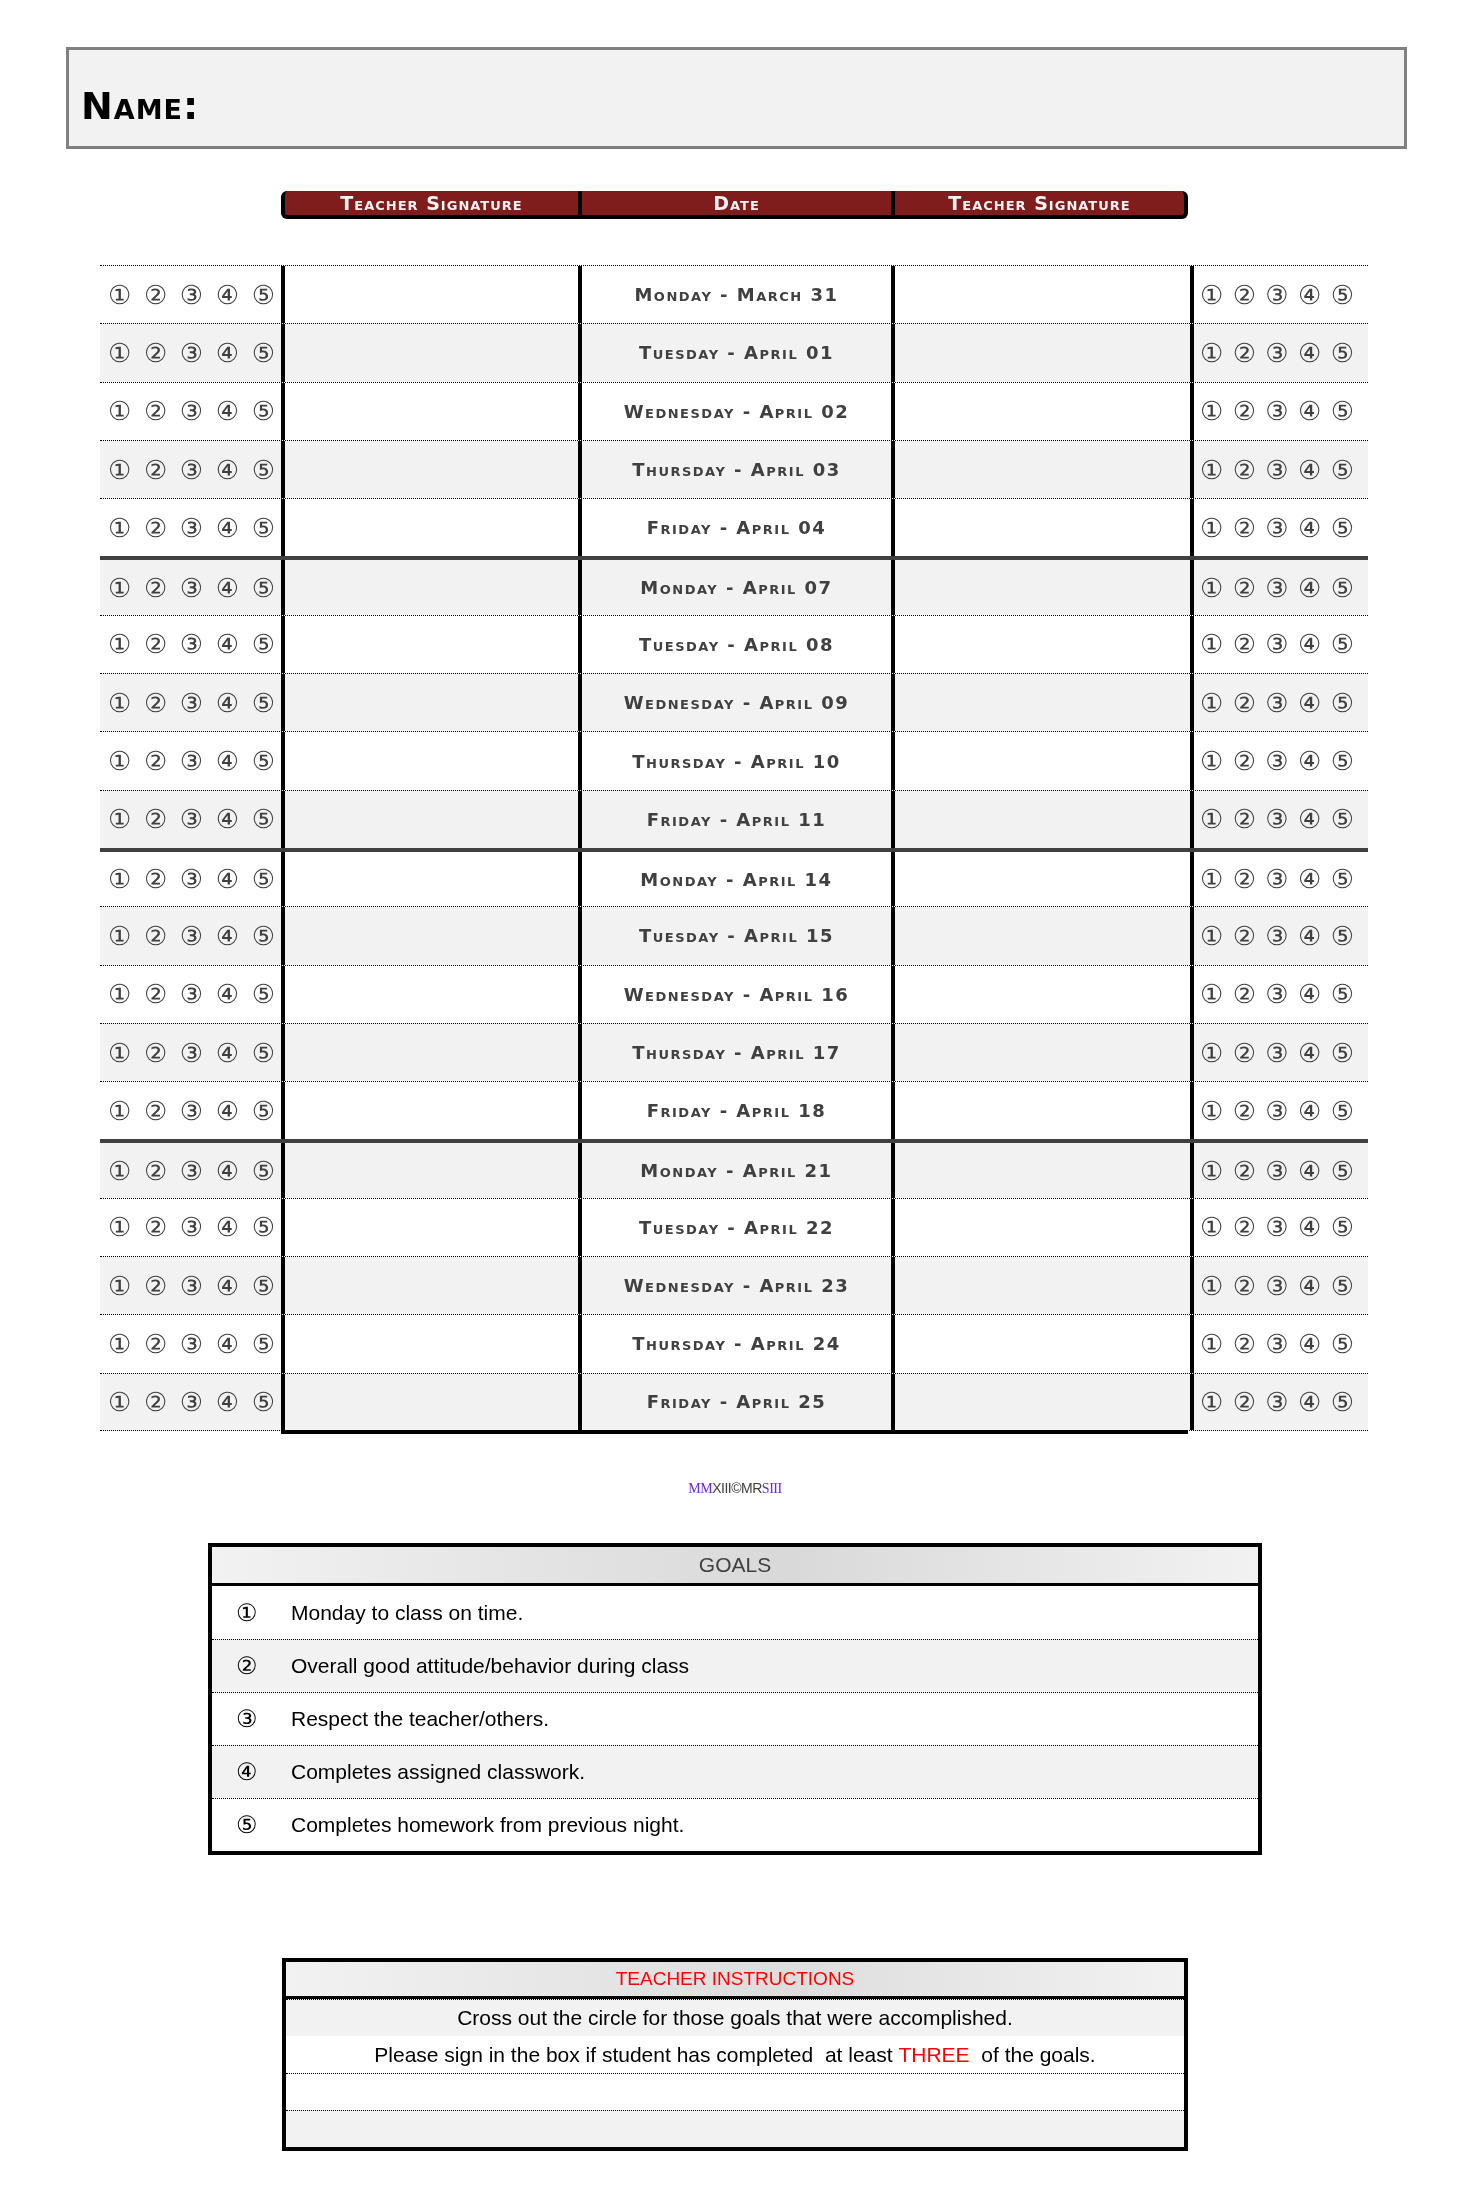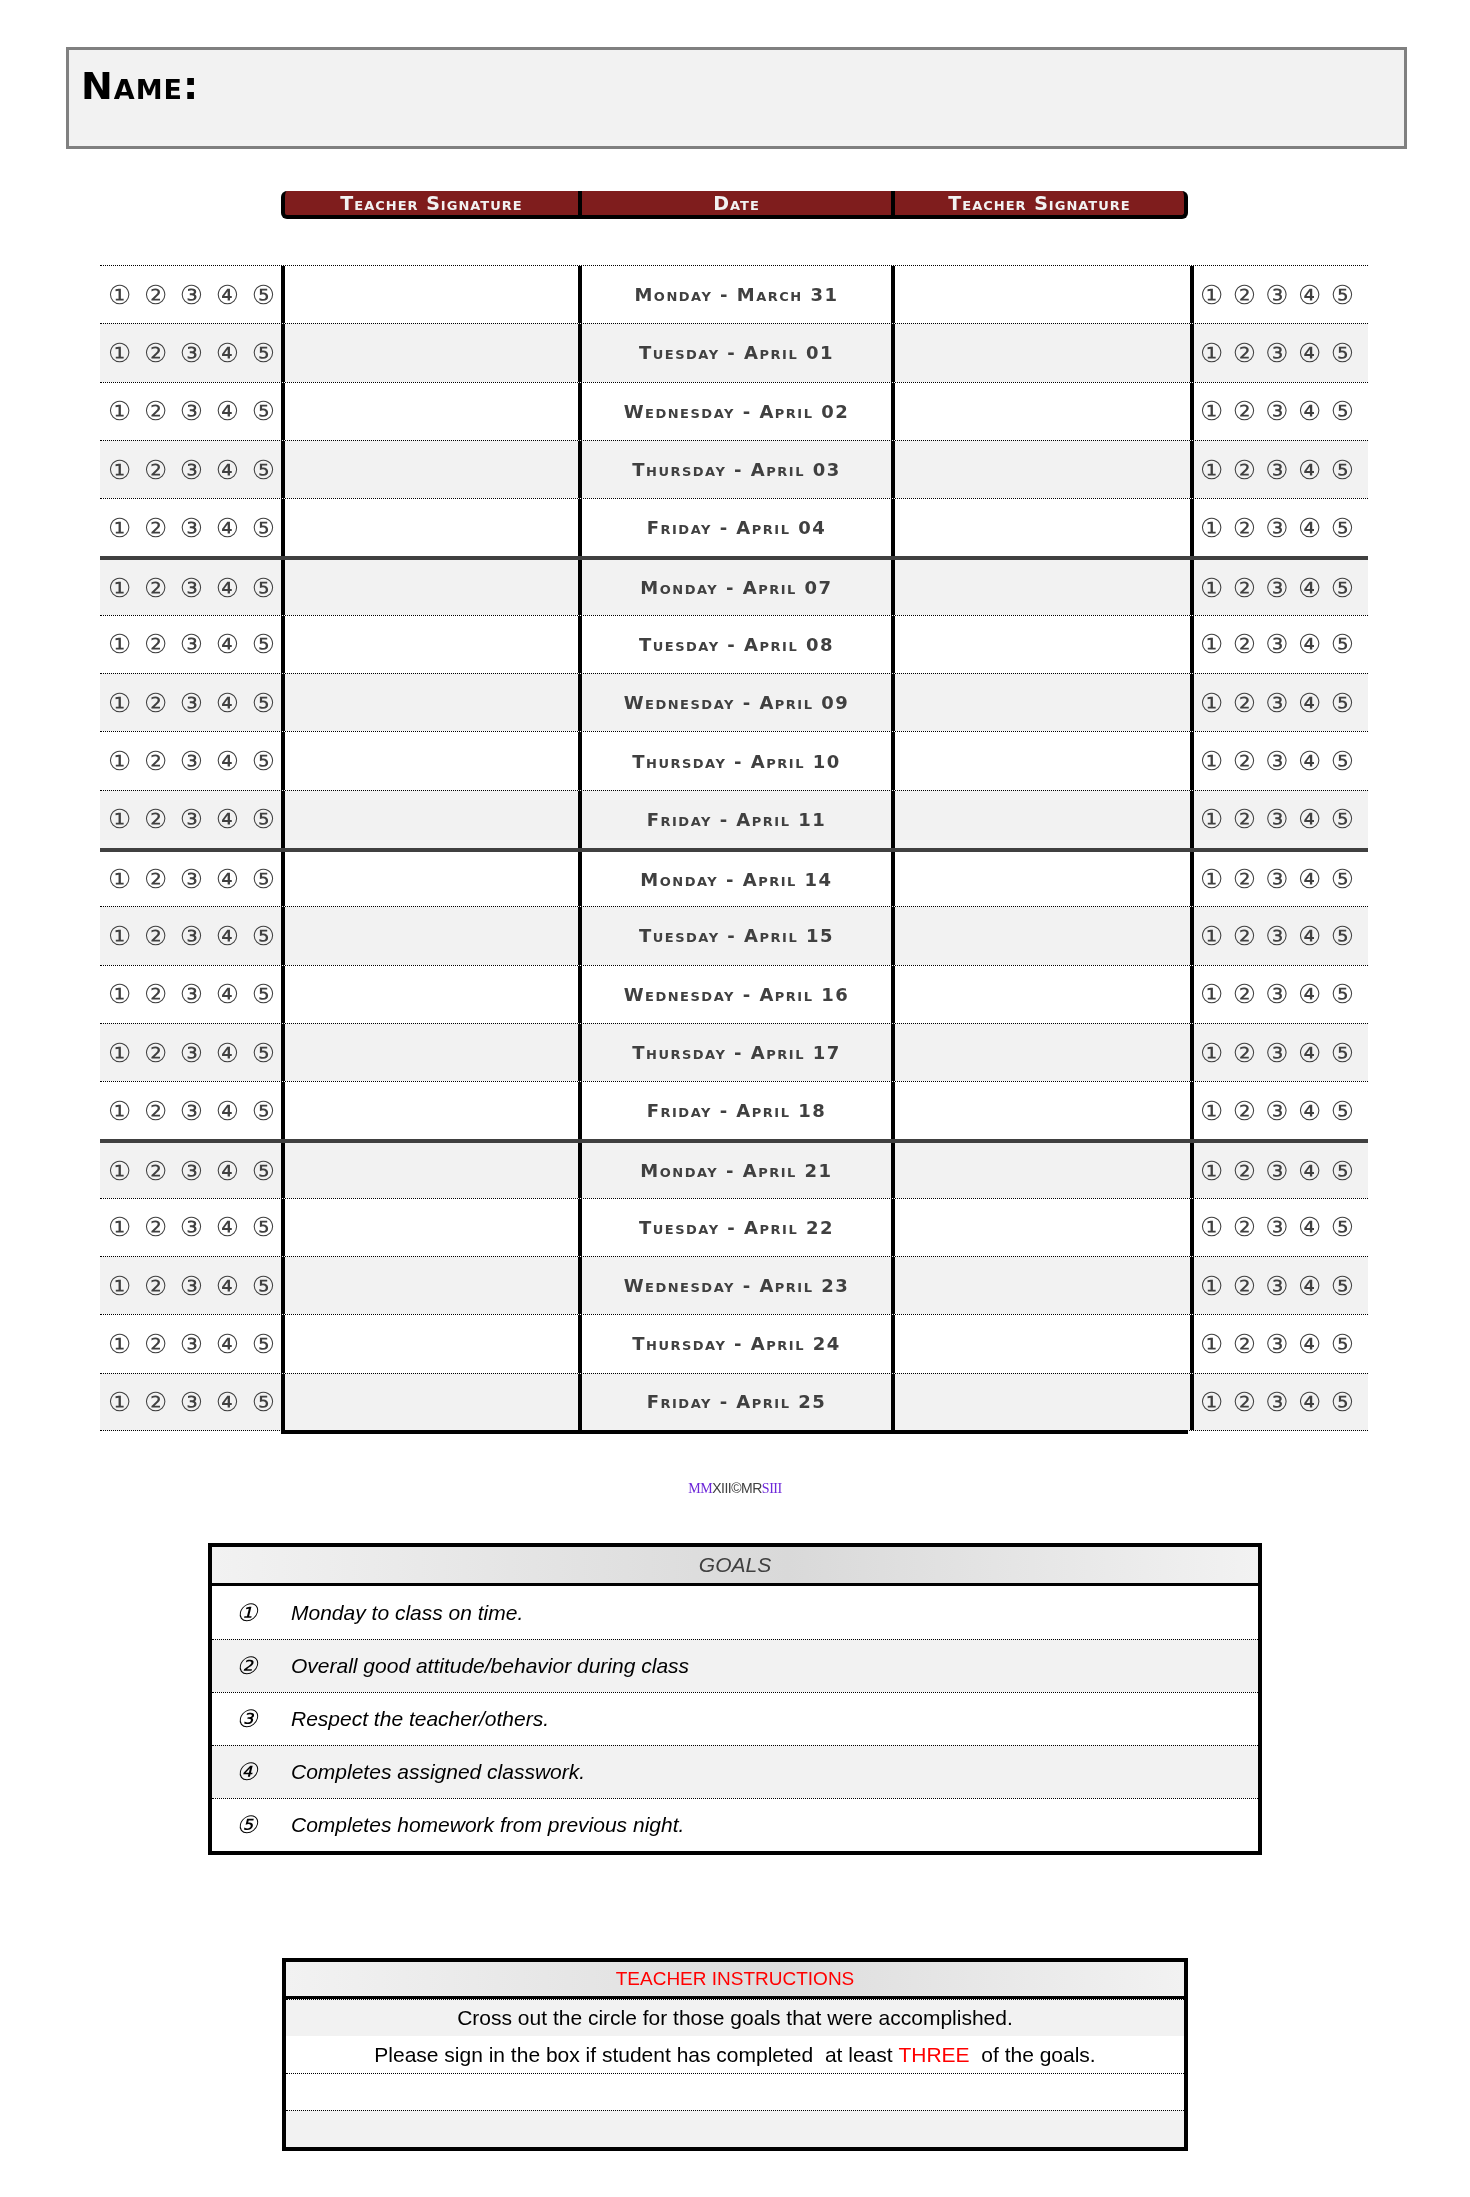--- a/index.html
+++ b/index.html
@@ -2,21 +2,21 @@
 <html><head>
 <meta charset="utf-8">
 <style>
   html, body { margin: 0; padding: 0; background: #ffffff; }
   body { width: 1470px; height: 2197px; position: relative; overflow: hidden;
          font-family: "DejaVu Sans", sans-serif; color: #404040; }
 
   
   .name-box { position: absolute; left: 66px; top: 47px; width: 1335px; height: 96px;
               background: #f2f2f2; border: 3px solid #808080; }
-  .name-label { position: absolute; left: 12px; top: 14px; font-family: "DejaVu Sans", sans-serif;
+  .name-label { position: absolute; left: 12px; top: 34px; font-family: "DejaVu Sans", sans-serif;
                 font-weight: bold; font-variant: small-caps; font-size: 38px; color: #000;
                 letter-spacing: 1px; }
 
   
   .log { position: absolute; left: 281px; top: 191px; width: 907px; }
   .log-title { height: 42px; background: #f2f2f2; border: 4px solid #000; border-bottom: 3px solid #000;
                display: flex; align-items: center; justify-content: center;
                font-weight: bold; font-variant: small-caps; font-size: 21px; color: #000; letter-spacing: 1px; }
   .log-head { display: flex; height: 24px; background: #7f1d1d; border-left: 4px solid #000; border-right: 4px solid #000;
               border-bottom: 4px solid #000; border-radius: 6px; }
@@ -40,21 +40,21 @@
   .row.last { border-bottom: 1px dotted #000; }
   .rows-bottom { position: absolute; left: 281px; top: 1430px; width: 907px; height: 4px; background: #000; }
 
   
   .copyright { position: absolute; left: 0; width: 1470px; top: 1480px; text-align: center;
                font-family: "Liberation Sans", sans-serif; font-size: 14px; letter-spacing: -0.5px; }
   .copyright .light { color: #6d28d9; font-family: Liberation Serif, serif; }
   .copyright .dark { color: #404040; }
 
   
-  .goals { position: absolute; left: 208px; top: 1543px; width: 1054px; border: 4px solid #000; box-sizing: border-box; font-style: italic; }
+  .goals { position: absolute; left: 208px; top: 1543px; width: 1054px; border: 4px solid #000; box-sizing: border-box; }
   .goals-head { height: 36px; background: linear-gradient(90deg, #f2f2f2 0%, #d9d9d9 55%, #f2f2f2 100%);
                 border-bottom: 3px solid #000; display: flex; align-items: center; justify-content: center;
                 font-family: "Liberation Sans", sans-serif; font-size: 21px; color: #404040; }
   .goal-row { height: 53px; display: flex; align-items: center; border-top: 1px dotted #000; box-sizing: border-box;
               font-family: "Liberation Sans", sans-serif; font-size: 21px; color: #000; }
   .goal-row:first-of-type { border-top: none; }
   .goal-row.gray { background: #f2f2f2; }
   .goal-num { width: 79px; padding-left: 24px; box-sizing: border-box; font-family: "DejaVu Serif", serif; font-size: 24px; }
 
   

